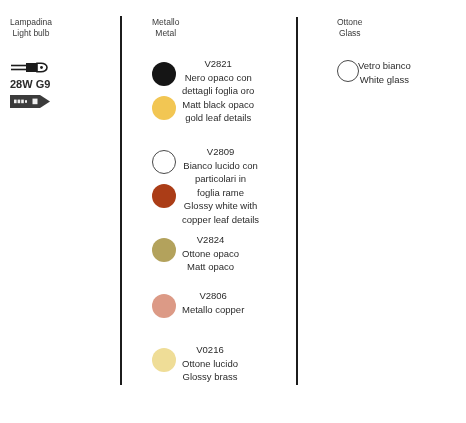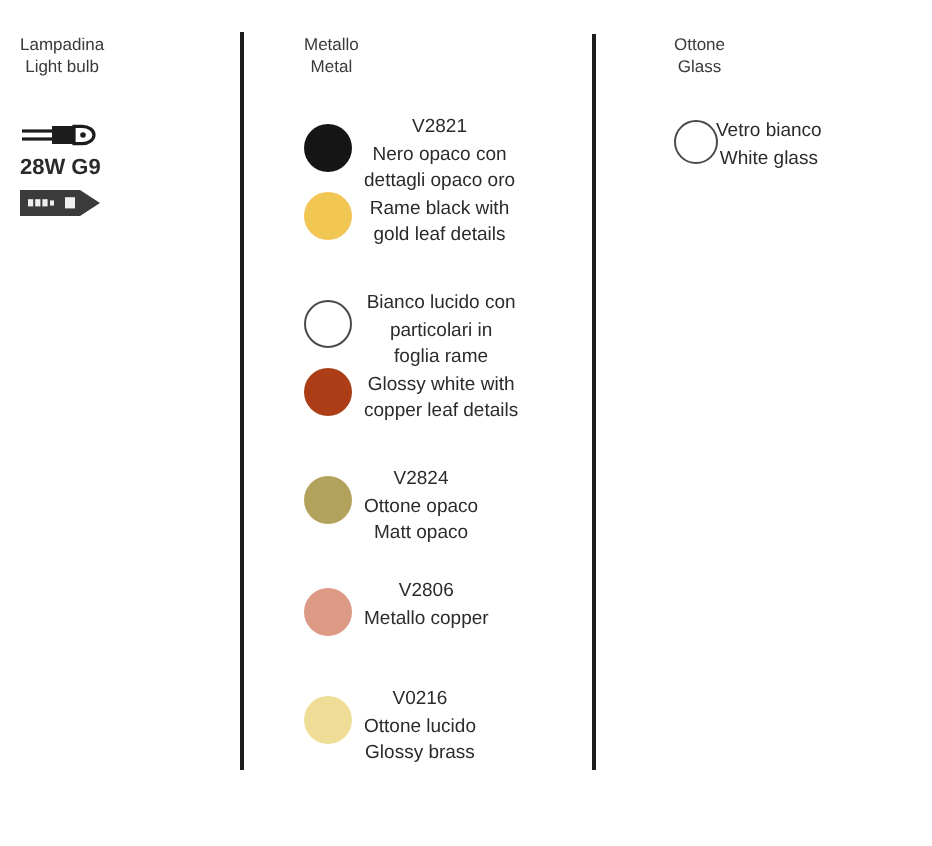--- a/index.html
+++ b/index.html
@@ -150,30 +150,31 @@
       <span class="hdr-line">Metallo</span>
       <span class="hdr-line">Metal</span>
     </div>
 
     <div class="swatch-row" style="top:58px">
       <span class="swatch" style="top: 4px; background: rgb(21, 21, 21);"></span>
       <span class="swatch" style="top: 38px; background: rgb(242, 198, 83);"></span>
       <span class="swatch-text">
         <span class="txt-line code">V2821</span>
         <span class="txt-line">Nero opaco con</span>
-        <span class="txt-line">dettagli opaco oro</span>
-        <span class="txt-line">Rame black with</span>
+        <span class="txt-line">dettagli foglia oro</span>
+        <span class="txt-line">Matt black opaco</span>
         <span class="txt-line">gold leaf details</span>
       </span>
     </div>
 
     <div class="swatch-row" style="top:146px">
       <span class="swatch outline" style="top: 4px; background: rgb(255, 255, 255);"></span>
       <span class="swatch" style="top: 38px; background: rgb(171, 61, 23);"></span>
       <span class="swatch-text">
+        <span class="txt-line code">V2809</span>
         <span class="txt-line">Bianco lucido con</span>
         <span class="txt-line">particolari in</span>
         <span class="txt-line">foglia rame</span>
         <span class="txt-line">Glossy white with</span>
         <span class="txt-line">copper leaf details</span>
       </span>
     </div>
 
     <div class="swatch-row" style="top:234px">
       <span class="swatch" style="top: 4px; background: rgb(179, 162, 92);"></span>

